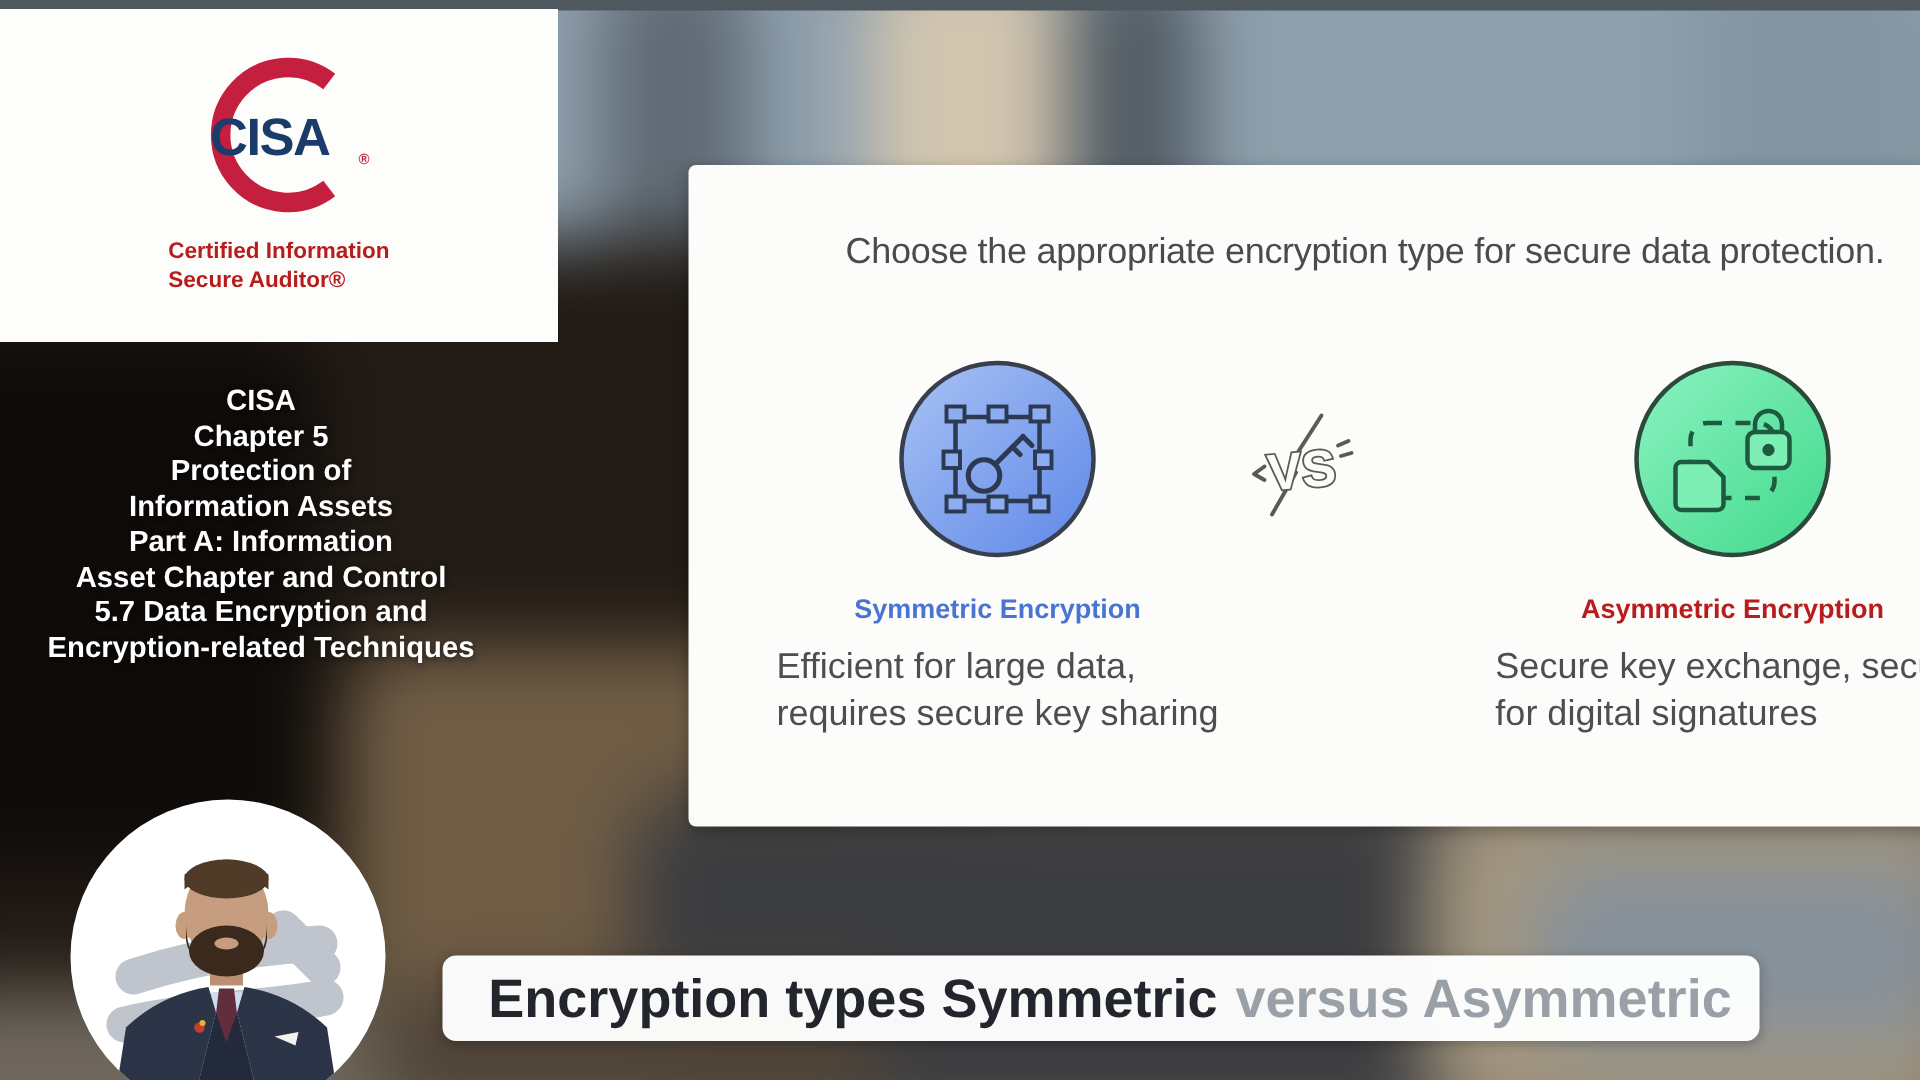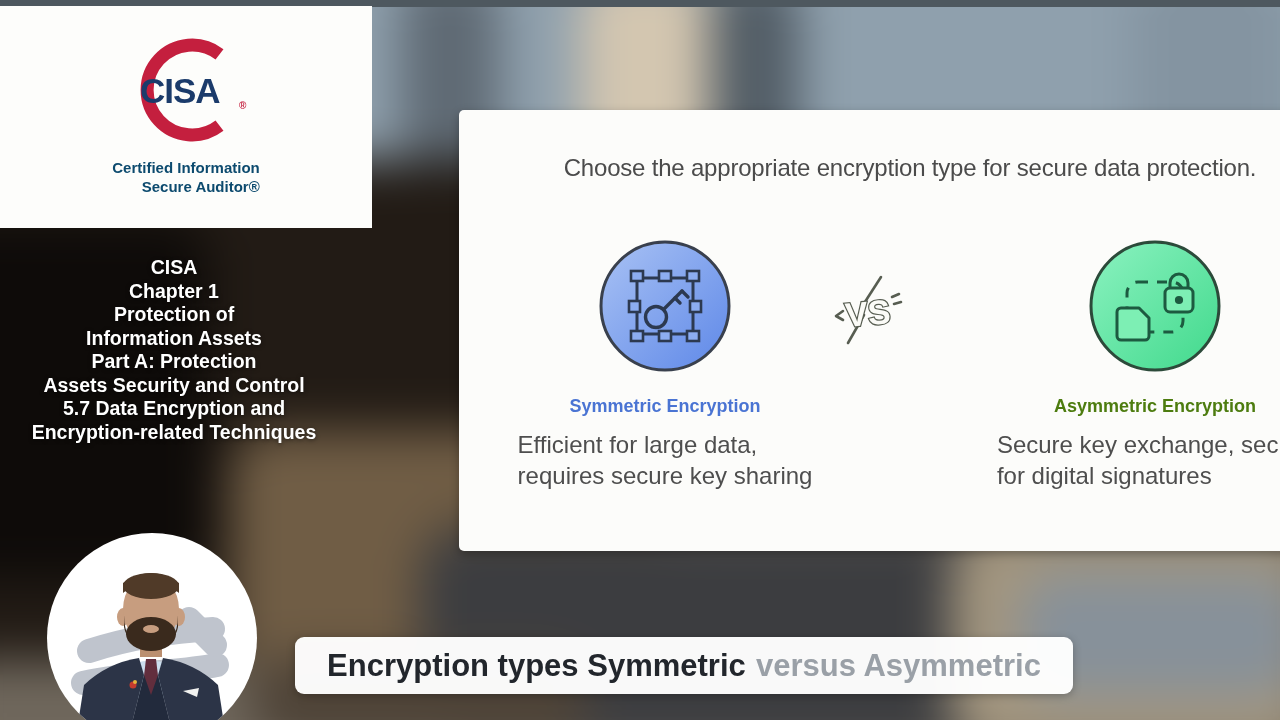--- a/index.html
+++ b/index.html
@@ -25,44 +25,44 @@
   .b-botdark{left:470px;top:580px;width:600px;height:220px;background:#3c3d40;}
   .b-bottan{left:1000px;top:580px;width:360px;height:220px;background:#a3967f;}
   .b-botgray{left:1070px;top:625px;width:280px;height:120px;background:#87919a;}
   .b-botleft{left:300px;top:705px;width:340px;height:90px;background:#4e4337;}
   .top-strip{position:absolute;left:0;top:0;width:1280px;height:7px;background:#4e585f;z-index:1;}
 
   
   .cisa-box{position:absolute;left:0;top:6px;width:372px;height:222px;background:#fdfdfb;z-index:2;
     display:flex;flex-direction:column;align-items:center;}
   .cisa-logo-svg{margin-top:26px;}
-  .cisa-subtitle{margin-top:4px;text-align:right;font-weight:bold;font-size:15px;line-height:19px;color:#0c4a6e;}
+  .cisa-subtitle{margin-top:4px;text-align:left;font-weight:bold;font-size:15px;line-height:19px;color:#b91c1c;}
 
   
   .chapter{position:absolute;left:0;top:256px;width:348px;z-index:2;text-align:center;
     color:#ffffff;font-weight:bold;font-size:19.5px;line-height:23.5px;
     text-shadow:0 1px 4px rgba(0,0,0,.55);}
 
   
   .card{position:absolute;left:459px;top:110px;width:902px;height:441px;background:#fcfcfa;
     border-radius:5px 0 0 5px;z-index:2;box-shadow:0 3px 10px rgba(0,0,0,.28);}
   .card-title{margin:44px 20px 0 20px;text-align:center;font-size:24px;color:#4b4b4b;letter-spacing:-0.2px;}
   .options-row{position:relative;margin-top:56px;display:flex;justify-content:space-between;padding:0 16px;}
   .option-col{width:380px;display:flex;flex-direction:column;align-items:center;}
   .option-circle{width:136px;height:136px;}
   .option-name{margin-top:22px;font-size:18px;font-weight:bold;}
   .option-name.blue{color:#4a74d3;}
-  .option-name.green{color:#4d7c0f;}
+  .option-name.green{color:#b91c1c;}
   .option-desc{margin-top:12px;font-size:24px;line-height:31px;color:#4e4e4e;text-align:left;white-space:pre-line;}
   .vs-badge{position:absolute;left:374px;top:34px;width:70px;height:76px;}
 
   
-  .caption-banner{position:absolute;left:295px;top:637px;width:778px;height:57px;z-index:3;
+  .caption-banner{position:absolute;left:295px;top:637px;width:866px;height:57px;z-index:3;
     background:rgba(255,255,255,.97);border-radius:9px;box-shadow:0 2px 8px rgba(0,0,0,.25);
-    display:flex;align-items:center;justify-content:center;font-size:31px;font-weight:bold;}
+    display:flex;align-items:center;justify-content:center;font-size:36px;font-weight:bold;padding-left:12px;}
   .caption-primary{color:#22262c;}
   .caption-secondary{color:#9aa0a7;margin-left:0.33em;text-align:right;}
 
   
   .avatar{position:absolute;left:47px;top:533px;width:210px;height:210px;border-radius:50%;
     background:#ffffff;overflow:hidden;z-index:2;}
 </style>
 </head>
 <body>
 
@@ -93,25 +93,25 @@
     <text x="133" y="77" font-size="10" font-weight="bold" fill="#c41f3e">®</text>
   </svg>
   <div class="cisa-subtitle">
     <div>Certified Information</div>
     <div>Secure Auditor®</div>
   </div>
 </div>
 
 <div class="chapter">
   <div>CISA</div>
-  <div>Chapter 1</div>
+  <div>Chapter 5</div>
   <div>Protection of</div>
   <div>Information Assets</div>
-  <div>Part A: Protection</div>
-  <div>Assets Security and Control</div>
+  <div>Part A: Information</div>
+  <div>Asset Chapter and Control</div>
   <div>5.7 Data Encryption and</div>
   <div>Encryption-related Techniques</div>
 </div>
 
 <div class="card">
   <div class="card-title">Choose the appropriate encryption type for secure data protection.</div>
 
   <div class="options-row">
 
     <div class="option-col">

